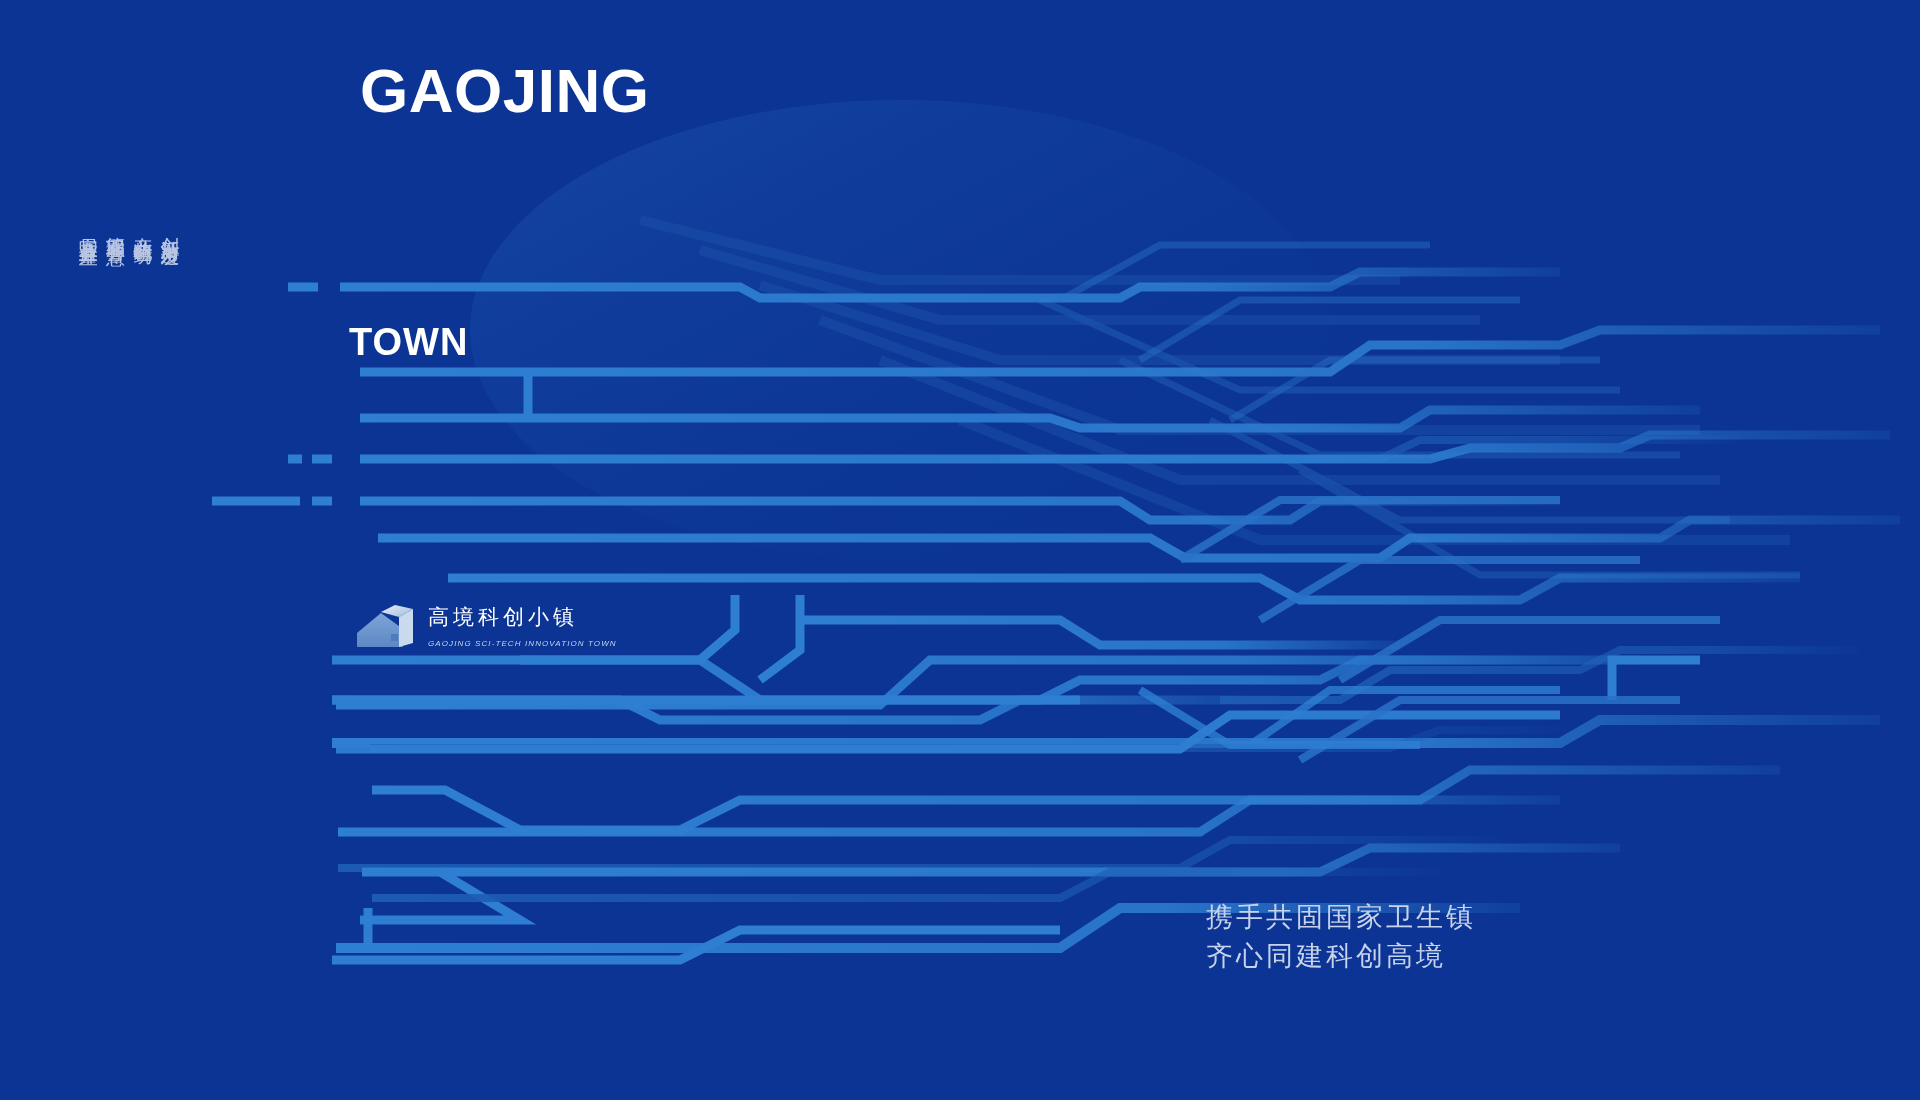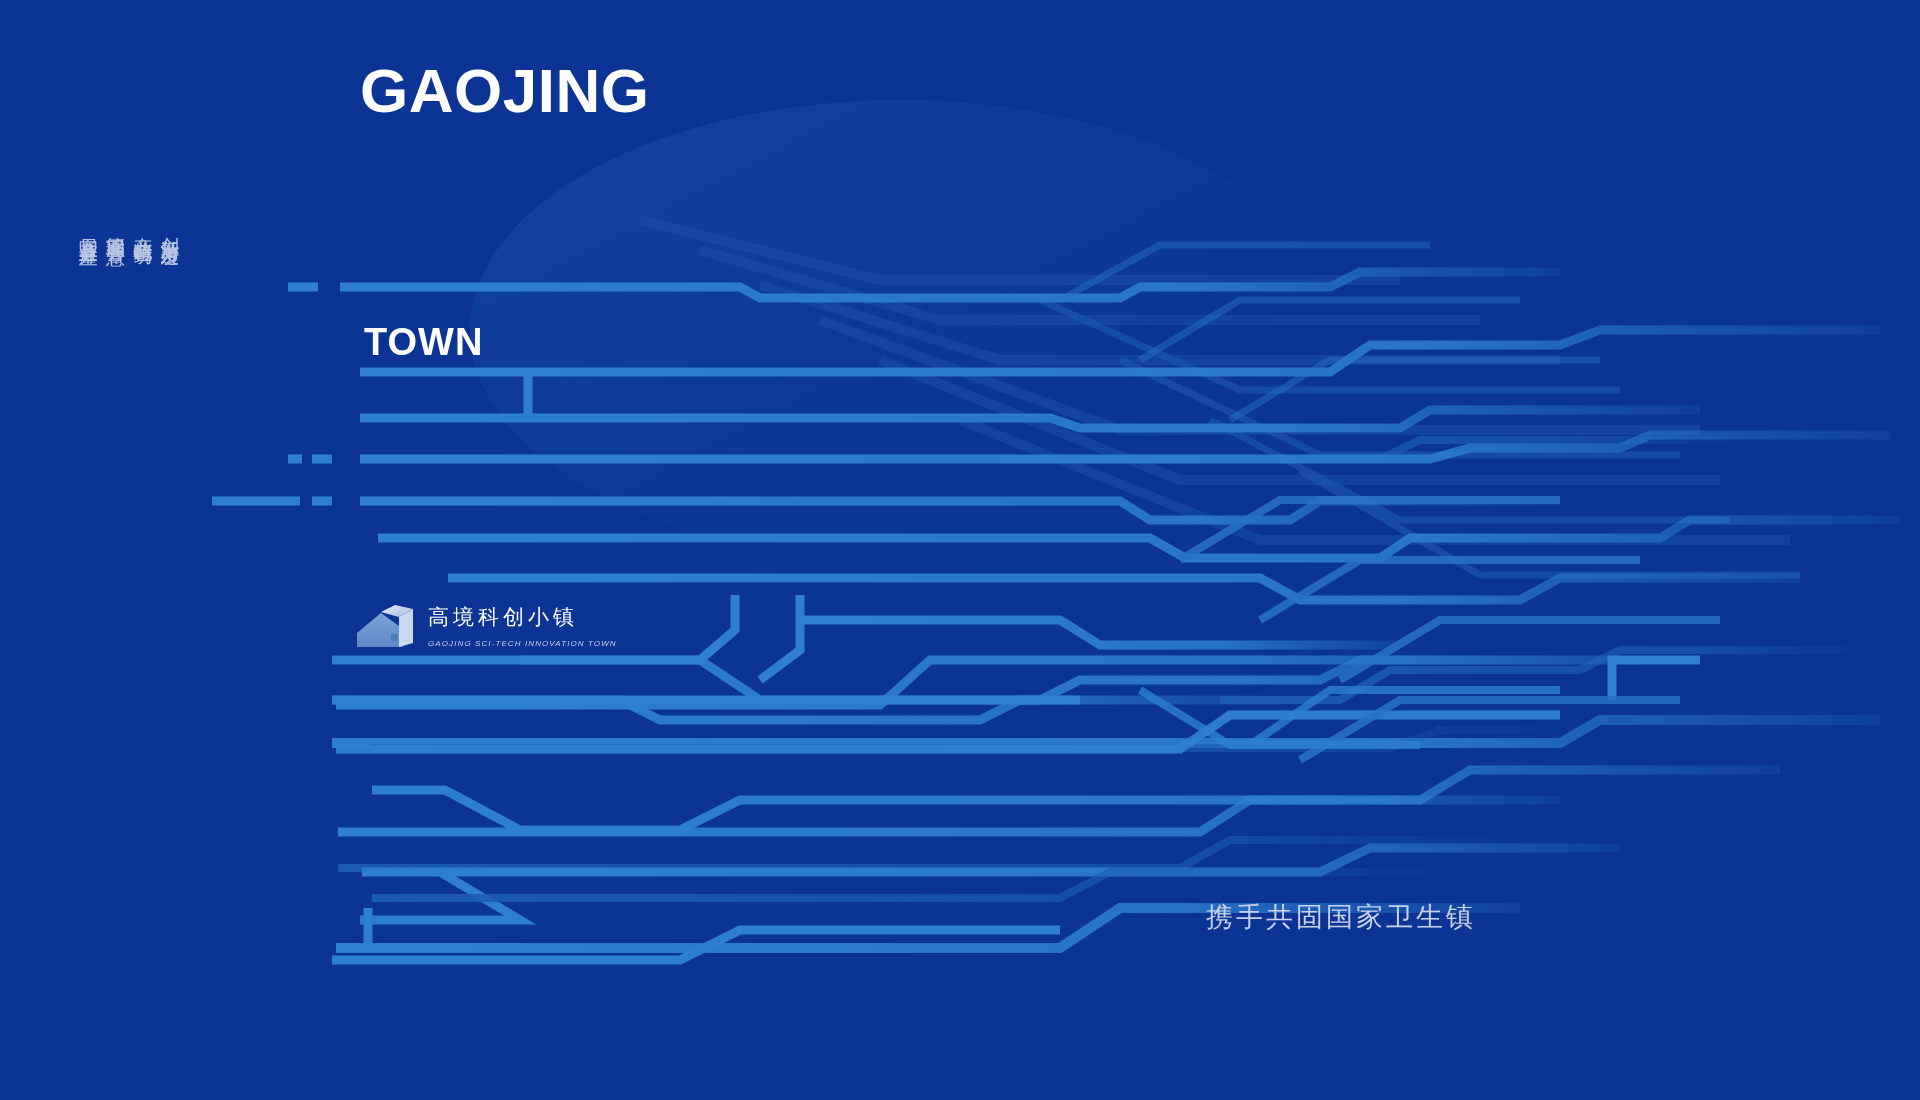--- a/index.html
+++ b/index.html
@@ -61,21 +61,21 @@
     font-family: "Liberation Sans", sans-serif;
     font-weight: bold;
     font-size: 62px;
     line-height: 66px;
     letter-spacing: 0.5px;
   }
   #headline .hl-line { display: block; white-space: nowrap; }
 
   #headline-town {
     position: absolute;
-    left: 364px;
+    left: 349px;
     top: 322px;
     color: #ffffff;
     font-family: "Liberation Sans", sans-serif;
     font-weight: bold;
     font-size: 38px;
     letter-spacing: 1px;
     line-height: 40px;
   }
 
   
@@ -285,15 +285,16 @@
       </svg>
     </span>
     <span id="logo-text">
       <span id="logo-cn">高境科创小镇</span>
       <span id="logo-en">GAOJING SCI-TECH INNOVATION TOWN</span>
     </span>
   </div>
 
   <div id="tagline">
     <span class="tg-line">携手共固国家卫生镇</span>
+    <span class="tg-line">齐心同建科创高境</span>
   </div>
 
 </div>
 
 </body></html>

